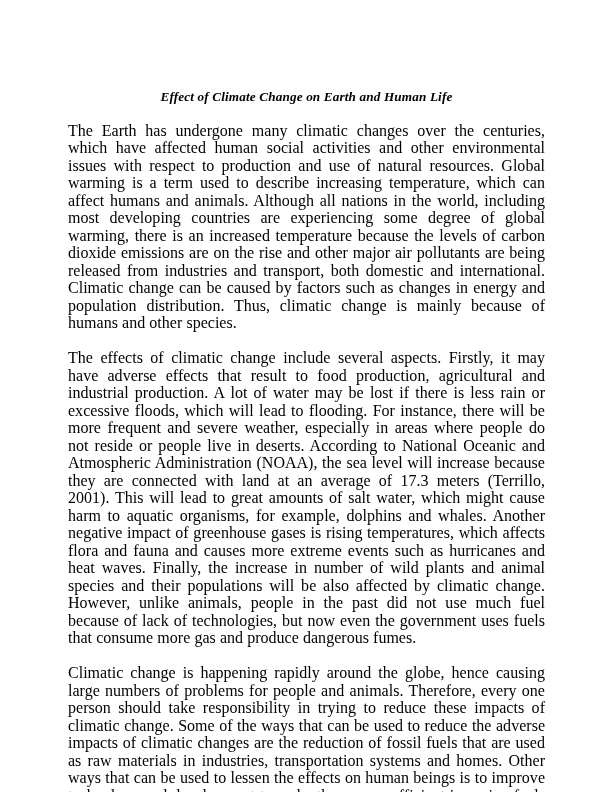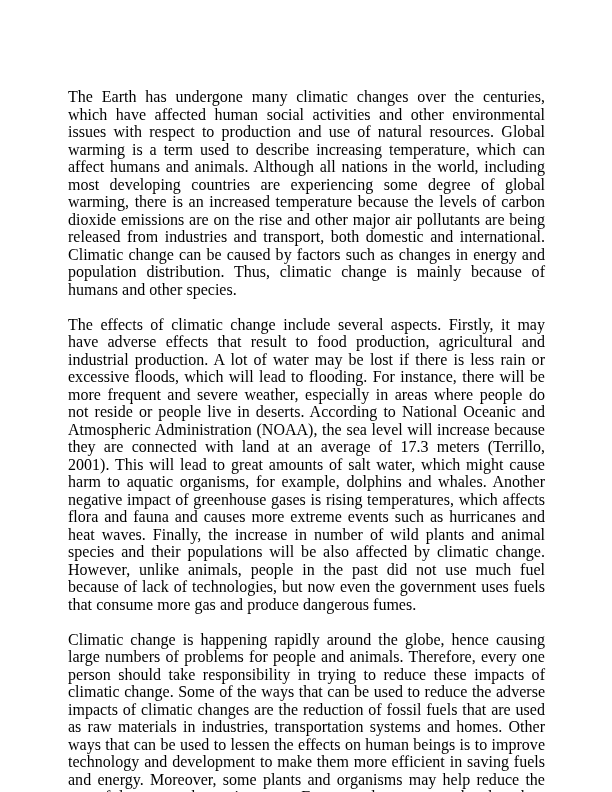--- a/index.html
+++ b/index.html
@@ -50,20 +50,21 @@
   .para:last-child {
     margin-bottom: 0;
   }
 </style>
 </head>
 <body>
 
 <div class="page">
   <div class="content">
 
+    <h1 class="doc-title">Effect of Climate Change on Earth and Human Life</h1>
 
     <p class="para">The Earth has undergone many climatic changes over the centuries, which have affected human social activities and other environmental issues with respect to production and use of natural resources. Global warming is a term used to describe increasing temperature, which can affect humans and animals. Although all nations in the world, including most developing countries are experiencing some degree of global warming, there is an increased temperature because the levels of carbon dioxide emissions are on the rise and other major air pollutants are being released from industries and transport, both domestic and international. Climatic change can be caused by factors such as changes in energy and population distribution. Thus, climatic change is mainly because of humans and other species.</p>
 
     <p class="para">The effects of climatic change include several aspects. Firstly, it may have adverse effects that result to food production, agricultural and industrial production. A lot of water may be lost if there is less rain or excessive floods, which will lead to flooding. For instance, there will be more frequent and severe weather, especially in areas where people do not reside or people live in deserts. According to National Oceanic and Atmospheric Administration (NOAA), the sea level will increase because they are connected with land at an average of 17.3 meters (Terrillo, 2001). This will lead to great amounts of salt water, which might cause harm to aquatic organisms, for example, dolphins and whales. Another negative impact of greenhouse gases is rising temperatures, which affects flora and fauna and causes more extreme events such as hurricanes and heat waves. Finally, the increase in number of wild plants and animal species and their populations will be also affected by climatic change. However, unlike animals, people in the past did not use much fuel because of lack of technologies, but now even the government uses fuels that consume more gas and produce dangerous fumes.</p>
 
     <p class="para">Climatic change is happening rapidly around the globe, hence causing large numbers of problems for people and animals. Therefore, every one person should take responsibility in trying to reduce these impacts of climatic change. Some of the ways that can be used to reduce the adverse impacts of climatic changes are the reduction of fossil fuels that are used as raw materials in industries, transportation systems and homes. Other ways that can be used to lessen the effects on human beings is to improve technology and development to make them more efficient in saving fuels and energy. Moreover, some plants and organisms may help reduce the rate of damage to the environment. For example, trees can absorb carbon dioxide, thus minimising its effects on other living things, like animals. In addition, the government, corporations and individuals can work together to ensure that they reduce the emission of green house gasses. Lastly, people should try to limit their consumption of energy and products that have high rates of pollution. They should limit using cars and buses, therefore minimizing the amount of energy they use. Also, a small piece of steel pipe or plastic bag could serve as a filter for pollutants (Foss, 2009). All these methods can significantly minimize the harmful effects of climatic change.</p>
 
   </div>
 </div>
 

